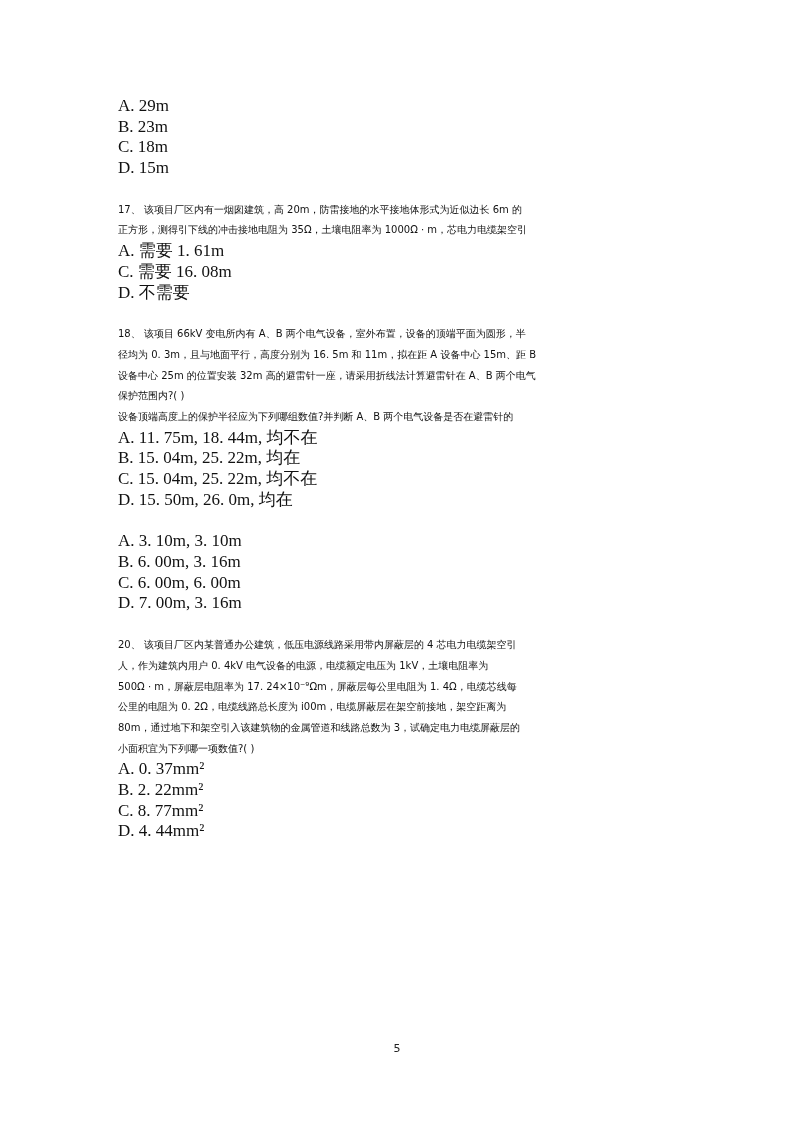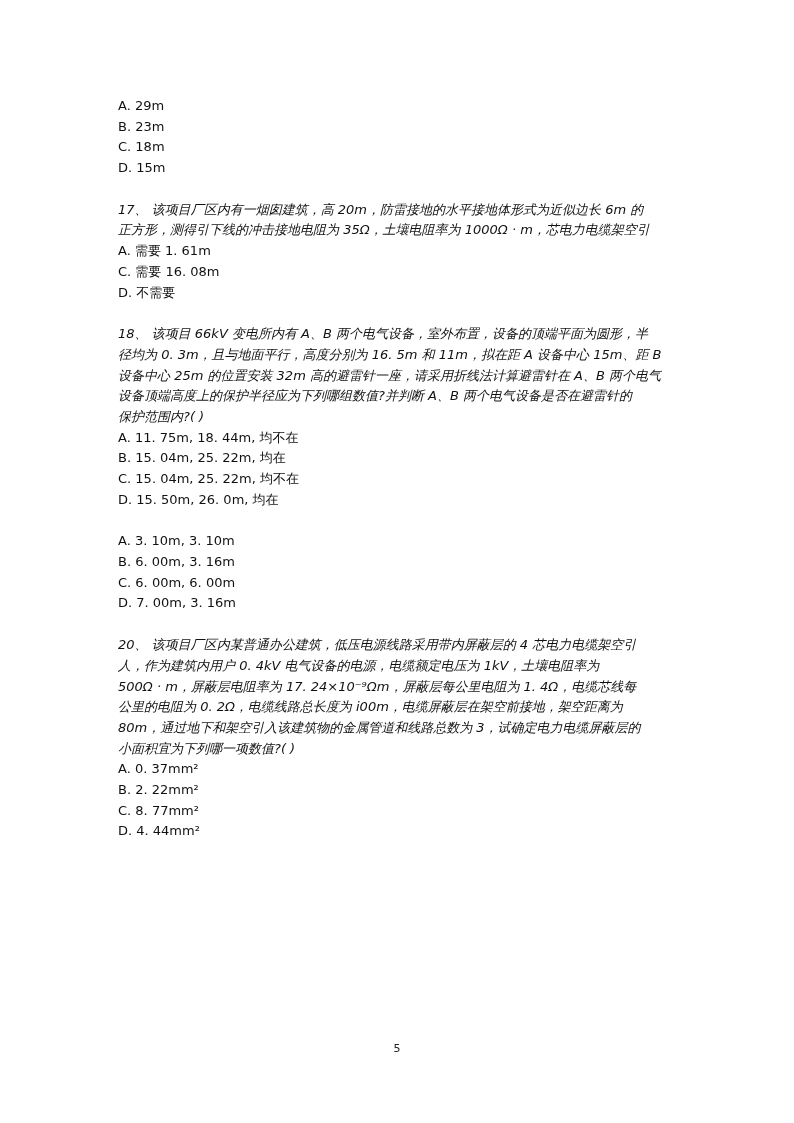--- a/index.html
+++ b/index.html
@@ -1,22 +1,22 @@
 <!DOCTYPE html>
 <html><head>
 <meta charset="utf-8">
 <style>
   html, body { margin: 0; padding: 0; background: #ffffff; }
   body { width: 794px; height: 1123px; position: relative; overflow: hidden;
     font-family: "DejaVu Sans", "Liberation Sans", sans-serif; color: #111; }
   .page { position: absolute; left: 118px; top: 96px; width: 560px; }
-  .line { font-size: 13px; line-height: 20.7px; white-space: nowrap; height: 20.7px; font-style: italic; }
+  .line { font-size: 10px; line-height: 20.7px; white-space: nowrap; height: 20.7px; }
   .qtext .line { white-space: nowrap; }
   .gap { height: 21px; }
-  .opt { font-size: 13px; line-height: 20.7px; height: 20.7px; white-space: nowrap; }
+  .opt { font-size: 17px; line-height: 20.7px; height: 20.7px; white-space: nowrap; font-family: Liberation Serif, serif; }
   .page-num { position: absolute; top: 1042px; left: 0; width: 794px; text-align: center;
     font-size: 11px; color: #222; font-family: "DejaVu Sans", sans-serif; }
 </style>
 </head>
 <body>
 
 <div class="page">
 
   <div>
     <div class="opt">A. 29m</div>
@@ -37,22 +37,22 @@
     <div class="opt">D. 不需要</div>
   </div>
 
   <div class="gap"></div>
 
   <div>
     <div class="qtext">
       <div class="line">18、 该项目 66kV 变电所内有 A、B 两个电气设备，室外布置，设备的顶端平面为圆形，半</div>
       <div class="line">径均为 0. 3m，且与地面平行，高度分别为 16. 5m 和 11m，拟在距 A 设备中心 15m、距 B</div>
       <div class="line">设备中心 25m 的位置安装 32m 高的避雷针一座，请采用折线法计算避雷针在 A、B 两个电气</div>
+      <div class="line">保护范围内?(        )</div>
       <div class="line">设备顶端高度上的保护半径应为下列哪组数值?并判断 A、B 两个电气设备是否在避雷针的</div>
-      <div class="line">保护范围内?(        )</div>
     </div>
     <div class="opt">A. 11. 75m, 18. 44m, 均不在</div>
     <div class="opt">B. 15. 04m, 25. 22m, 均在</div>
     <div class="opt">C. 15. 04m, 25. 22m, 均不在</div>
     <div class="opt">D. 15. 50m, 26. 0m, 均在</div>
   </div>
 
   <div class="gap"></div>
 
   <div>

